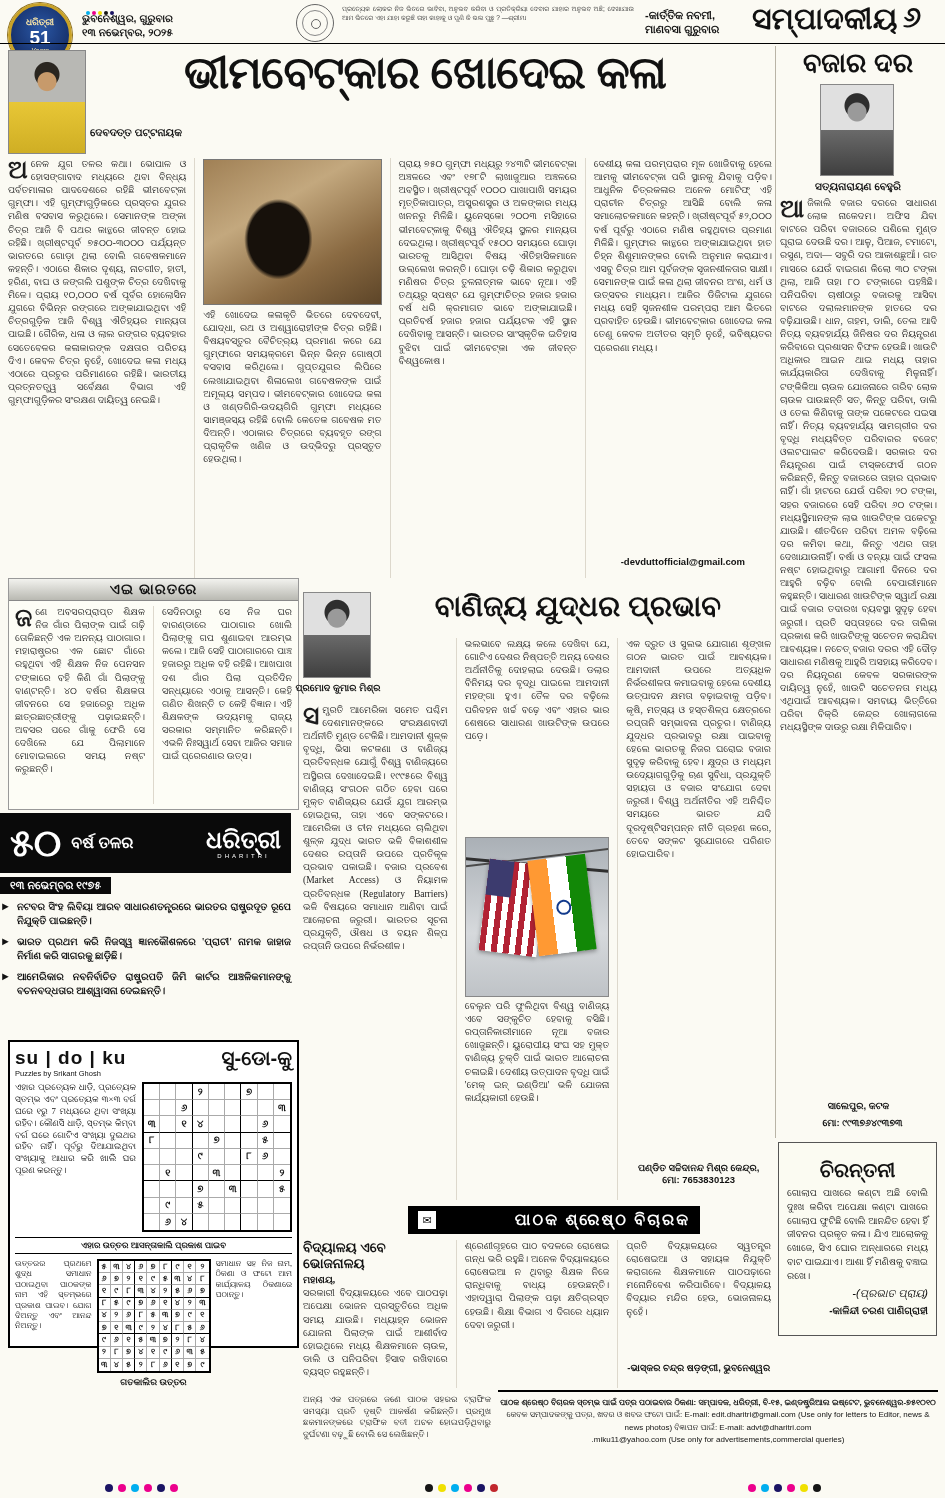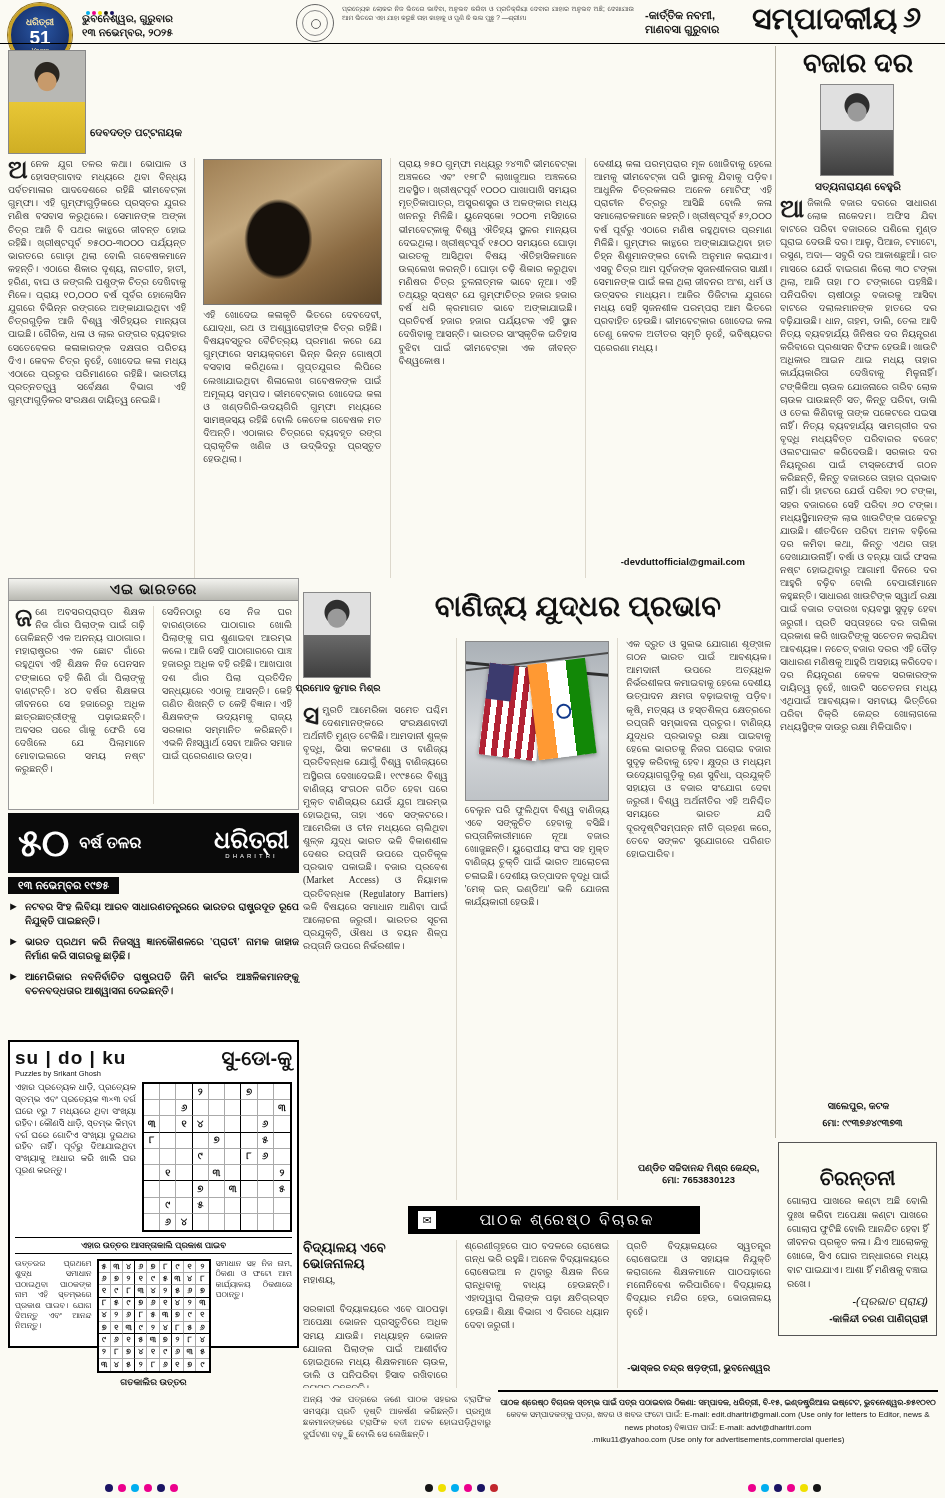--- a/index.html
+++ b/index.html
@@ -100,28 +100,28 @@
   .us-flag{position:absolute;left:13%;top:15%;width:58px;height:92px;transform:rotate(7deg);
     background:repeating-linear-gradient(90deg,#b22234 0 6px,#fff 6px 12px);box-shadow:0 2px 4px rgba(0,0,0,.35)}
   .us-flag::before{content:"";position:absolute;left:0;top:0;width:25px;height:36px;background:#3c3b6e}
   .in-flag{position:absolute;right:12%;top:12%;width:58px;height:96px;transform:rotate(-7deg);
     background:linear-gradient(90deg,#ff9933 0 33%,#fff 33% 66%,#128807 66%);box-shadow:0 2px 4px rgba(0,0,0,.35)}
   .in-flag::before{content:"";position:absolute;left:50%;top:45%;width:11px;height:11px;margin-left:-6px;border:2px solid #123a8c;border-radius:50%}
 
   
   .reader-banner{background:#000;color:#fff;display:flex;align-items:center;gap:8px;padding:0 10px;height:28px}
   .mail-box{width:18px;height:18px;background:#fff;color:#000;display:flex;align-items:center;justify-content:center;font-size:11px;flex:none}
-  .reader-label{font-size:16px;font-weight:normal;letter-spacing:2px;flex:1;text-align:center}
+  .reader-label{font-size:16px;font-weight:bold;letter-spacing:2px;flex:1;text-align:right}
 
   
   .letters-headline{font-size:13.5px;font-weight:800;line-height:1.2;margin-bottom:3px}
-  .salutation{font-weight:normal;font-size:9.5px;margin-bottom:17px;font-family:"Liberation Serif",serif}
-
-  
-  .chir-box{border:1px solid #555;background:#fbfbf2;padding:24px 8px}
+  .salutation{font-weight:bold;font-size:9.5px;margin-bottom:1px;font-family:"Liberation Serif",serif}
+
+  
+  .chir-box{border:1px solid #555;background:#fbfbf2;padding:16px 8px}
   .chir-title{text-align:center;font-size:20px;font-weight:800;font-family:"Liberation Serif",serif;margin-bottom:5px}
   .chir-quote{font-size:9.5px;line-height:1.45;text-align:justify;font-family:"Liberation Serif",serif}
   .chir-source{text-align:right;font-style:italic;font-size:11px;margin-top:4px}
   .chir-author{text-align:right;font-weight:bold;font-size:10px;margin-top:5px}
 
   
   .contact{border-top:2px solid #000;padding-top:5px;font-size:8px;line-height:1.55;text-align:center;background:#fbfaf3}
   .contact .l1{font-weight:bold}
 
   
@@ -152,20 +152,21 @@
   <div class="abs emblem-quote" style="left:342px;top:5px;width:292px;height:36px;overflow:hidden">ପ୍ରତ୍ୟେକ ଲୋକର ନିଜ ଭିତରେ ଭାବିବା, ଅନୁଭବ କରିବା ଓ ପ୍ରତିକ୍ରିୟା ଦେବାର ଯାହାର ଅନୁଭବ ଅଛି; ଦେଖାଯାଉ ଆମ ଭିତରେ ଏହା ଯାହା କରୁଛି ତାହା କାହାକୁ ଓ ପୁଣି କି ଭଲ ପୁଛୁ ? —ଶ୍ରୀମା</div>
   <div class="abs almanac" style="left:645px;top:8px;width:108px">
     <div>-କାର୍ତ୍ତିକ ନବମୀ,</div>
     <div>ମାଣବସା ଗୁରୁବାର</div>
   </div>
   <div class="abs section-title" style="left:752px;top:2px">ସମ୍ପାଦକୀୟ</div>
   <div class="abs page-num" style="left:903px;top:1px">୬</div>
   <div class="abs m-rule" style="left:0;top:43px;width:945px"></div>
 
   <div class="abs photo photo-dev" style="left:8px;top:50px;width:78px;height:104px"></div>
+  <div class="abs main-headline" style="left:100px;top:48px;width:650px">ଭୀମବେଟ୍‌କାର ଖୋଦେଇ କଳା</div>
   <div class="abs byline" style="left:90px;top:126px;width:130px;text-align:left">ଦେବଦତ୍ତ ପଟ୍ଟନାୟକ</div>
   <div class="abs cols" style="left:8px;top:158px;width:764px;height:420px">
     <div class="col bodytext dc">ଅନେକ ଯୁଗ ତଳର କଥା। ଭୋପାଳ ଓ ହୋସଙ୍ଗାବାଦ ମଧ୍ୟରେ ଥିବା ବିନ୍ଧ୍ୟ ପର୍ବତମାଳାର ପାଦଦେଶରେ ରହିଛି ଭୀମବେଟ୍‌କା ଗୁମ୍ଫା। ଏହି ଗୁମ୍ଫାଗୁଡ଼ିକରେ ପ୍ରସ୍ତର ଯୁଗର ମଣିଷ ବସବାସ କରୁଥିଲେ। ସେମାନଙ୍କ ଅଙ୍କା ଚିତ୍ର ଆଜି ବି ପଥର କାନ୍ଥରେ ଜୀବନ୍ତ ହୋଇ ରହିଛି। ଖ୍ରୀଷ୍ଟପୂର୍ବ ୭୫୦୦-୩୦୦୦ ପର୍ଯ୍ୟନ୍ତ ଭାରତରେ ଗୋଡ଼ା ଥିଲା ବୋଲି ଗବେଷକମାନେ କହନ୍ତି। ଏଠାରେ ଶିକାର ଦୃଶ୍ୟ, ନାଚଗୀତ, ହାତୀ, ହରିଣ, ବାଘ ଓ ଜଙ୍ଗଲି ପଶୁଙ୍କ ଚିତ୍ର ଦେଖିବାକୁ ମିଳେ। ପ୍ରାୟ ୧୦,୦୦୦ ବର୍ଷ ପୂର୍ବର ହୋଲୋସିନ ଯୁଗରେ ବିଭିନ୍ନ ରଙ୍ଗରେ ଅଙ୍କାଯାଇଥିବା ଏହି ଚିତ୍ରଗୁଡ଼ିକ ଆଜି ବିଶ୍ୱ ଐତିହ୍ୟର ମାନ୍ୟତା ପାଇଛି। ଗୈରିକ, ଧଳା ଓ ଲାଲ ରଙ୍ଗର ବ୍ୟବହାର ସେତେବେଳର କଳାକାରଙ୍କ ଦକ୍ଷତାର ପରିଚୟ ଦିଏ। କେବଳ ଚିତ୍ର ନୁହେଁ, ଖୋଦେଇ କଳା ମଧ୍ୟ ଏଠାରେ ପ୍ରଚୁର ପରିମାଣରେ ରହିଛି। ଭାରତୀୟ ପ୍ରତ୍ନତତ୍ତ୍ୱ ସର୍ବେକ୍ଷଣ ବିଭାଗ ଏହି ଗୁମ୍ଫାଗୁଡ଼ିକର ସଂରକ୍ଷଣ ଦାୟିତ୍ୱ ନେଇଛି।</div>
     <div class="col">
       <div class="cave"></div>
       <div class="bodytext" style="height:264px">ଏହି ଖୋଦେଇ କଳାକୃତି ଭିତରେ ଦେବଦେବୀ, ଯୋଦ୍ଧା, ରଥ ଓ ଅଶ୍ୱାରୋହୀଙ୍କ ଚିତ୍ର ରହିଛି। ବିଷୟବସ୍ତୁର ବୈଚିତ୍ର୍ୟ ପ୍ରମାଣ କରେ ଯେ ଗୁମ୍ଫାରେ ସମୟକ୍ରମେ ଭିନ୍ନ ଭିନ୍ନ ଗୋଷ୍ଠୀ ବସବାସ କରିଥିଲେ। ଗୁପ୍ତଯୁଗର ଲିପିରେ ଲେଖାଯାଇଥିବା ଶିଳାଲେଖ ଗବେଷକଙ୍କ ପାଇଁ ଅମୂଲ୍ୟ ସମ୍ପଦ। ଭୀମବେଟ୍‌କାର ଖୋଦେଇ କଳା ଓ ଖଣ୍ଡଗିରି-ଉଦୟଗିରି ଗୁମ୍ଫା ମଧ୍ୟରେ ସାମଞ୍ଜସ୍ୟ ରହିଛି ବୋଲି କେତେକ ଗବେଷକ ମତ ଦିଅନ୍ତି। ଏଠାକାର ଚିତ୍ରରେ ବ୍ୟବହୃତ ରଙ୍ଗ ପ୍ରାକୃତିକ ଖଣିଜ ଓ ଉଦ୍ଭିଦରୁ ପ୍ରସ୍ତୁତ ହେଉଥିଲା।</div>
     </div>
     <div class="col bodytext">ପ୍ରାୟ ୭୫୦ ଗୁମ୍ଫା ମଧ୍ୟରୁ ୨୪୩ଟି ଭୀମବେଟ୍‌କା ଅଞ୍ଚଳରେ ଏବଂ ୧୭୮ଟି ଲାଖାଜୁଆର ଅଞ୍ଚଳରେ ଅବସ୍ଥିତ। ଖ୍ରୀଷ୍ଟପୂର୍ବ ୧୦୦୦ ପାଖାପାଖି ସମୟର ମୃତ୍ତିକାପାତ୍ର, ଅସ୍ତ୍ରଶସ୍ତ୍ର ଓ ଅଳଙ୍କାର ମଧ୍ୟ ଖନନରୁ ମିଳିଛି। ୟୁନେସ୍କୋ ୨୦୦୩ ମସିହାରେ ଭୀମବେଟ୍‌କାକୁ ବିଶ୍ୱ ଐତିହ୍ୟ ସ୍ଥଳର ମାନ୍ୟତା ଦେଇଥିଲା। ଖ୍ରୀଷ୍ଟପୂର୍ବ ୧୫୦୦ ସମୟରେ ଘୋଡ଼ା ଭାରତକୁ ଆସିଥିବା ବିଷୟ ଐତିହାସିକମାନେ ଉଲ୍ଲେଖ କରନ୍ତି। ଘୋଡ଼ା ଚଢ଼ି ଶିକାର କରୁଥିବା ମଣିଷର ଚିତ୍ର ତୁଳନାତ୍ମକ ଭାବେ ନୂଆ। ଏହି ତଥ୍ୟରୁ ସ୍ପଷ୍ଟ ଯେ ଗୁମ୍ଫାଚିତ୍ର ହଜାର ହଜାର ବର୍ଷ ଧରି କ୍ରମାଗତ ଭାବେ ଅଙ୍କାଯାଇଛି। ପ୍ରତିବର୍ଷ ହଜାର ହଜାର ପର୍ଯ୍ୟଟକ ଏହି ସ୍ଥାନ ଦେଖିବାକୁ ଆସନ୍ତି। ଭାରତର ସାଂସ୍କୃତିକ ଇତିହାସ ବୁଝିବା ପାଇଁ ଭୀମବେଟ୍‌କା ଏକ ଜୀବନ୍ତ ବିଶ୍ୱକୋଷ।</div>
     <div class="col">
       <div class="bodytext" style="height:394px">ଦେଶୀୟ କଳା ପରମ୍ପରାର ମୂଳ ଖୋଜିବାକୁ ହେଲେ ଆମକୁ ଭୀମବେଟ୍‌କା ପରି ସ୍ଥାନକୁ ଯିବାକୁ ପଡ଼ିବ। ଆଧୁନିକ ଚିତ୍ରକଳାର ଅନେକ ମୋଟିଫ୍ ଏହି ପ୍ରାଚୀନ ଚିତ୍ରରୁ ଆସିଛି ବୋଲି କଳା ସମାଲୋଚକମାନେ କହନ୍ତି। ଖ୍ରୀଷ୍ଟପୂର୍ବ ୫୨,୦୦୦ ବର୍ଷ ପୂର୍ବରୁ ଏଠାରେ ମଣିଷ ରହୁଥିବାର ପ୍ରମାଣ ମିଳିଛି। ଗୁମ୍ଫାର କାନ୍ଥରେ ଅଙ୍କାଯାଇଥିବା ହାତ ଚିହ୍ନ ଶିଶୁମାନଙ୍କର ବୋଲି ଅନୁମାନ କରାଯାଏ। ଏସବୁ ଚିତ୍ର ଆମ ପୂର୍ବଜଙ୍କ ସୃଜନଶୀଳତାର ସାକ୍ଷୀ। ସେମାନଙ୍କ ପାଇଁ କଳା ଥିଲା ଜୀବନର ଅଂଶ, ଧର୍ମ ଓ ଉତ୍ସବର ମାଧ୍ୟମ। ଆଜିର ଡିଜିଟାଲ ଯୁଗରେ ମଧ୍ୟ ସେହି ସୃଜନଶୀଳ ପରମ୍ପରା ଆମ ଭିତରେ ପ୍ରବାହିତ ହେଉଛି। ଭୀମବେଟ୍‌କାର ଖୋଦେଇ କଳା ତେଣୁ କେବଳ ଅତୀତର ସ୍ମୃତି ନୁହେଁ, ଭବିଷ୍ୟତର ପ୍ରେରଣା ମଧ୍ୟ।</div>
@@ -184,21 +185,21 @@
   <div class="abs" style="left:8px;top:578px;width:291px;height:232px">
     <div class="ei-box">
       <div class="ei-head">ଏଇ ଭାରତରେ</div>
       <div class="ei-body cols">
         <div class="col bodytext dc">ଜଣେ ଅବସରପ୍ରାପ୍ତ ଶିକ୍ଷକ ନିଜ ଗାଁର ପିଲାଙ୍କ ପାଇଁ ଗଢ଼ି ତୋଳିଛନ୍ତି ଏକ ଅନନ୍ୟ ପାଠାଗାର। ମହାରାଷ୍ଟ୍ରର ଏକ ଛୋଟ ଗାଁରେ ରହୁଥିବା ଏହି ଶିକ୍ଷକ ନିଜ ପେନସନ ଟଙ୍କାରେ ବହି କିଣି ଗାଁ ପିଲାଙ୍କୁ ବାଣ୍ଟନ୍ତି। ୪୦ ବର୍ଷର ଶିକ୍ଷକତା ଜୀବନରେ ସେ ହଜାରେରୁ ଅଧିକ ଛାତ୍ରଛାତ୍ରୀଙ୍କୁ ପଢ଼ାଇଛନ୍ତି। ଅବସର ପରେ ଗାଁକୁ ଫେରି ସେ ଦେଖିଲେ ଯେ ପିଲାମାନେ ମୋବାଇଲରେ ସମୟ ନଷ୍ଟ କରୁଛନ୍ତି।</div>
         <div class="col bodytext">ସେଦିନଠାରୁ ସେ ନିଜ ଘର ବାରଣ୍ଡାରେ ପାଠାଗାର ଖୋଲି ପିଲାଙ୍କୁ ଗପ ଶୁଣାଇବା ଆରମ୍ଭ କଲେ। ଆଜି ସେହି ପାଠାଗାରରେ ପାଞ୍ଚ ହଜାରରୁ ଅଧିକ ବହି ରହିଛି। ଆଖପାଖ ଦଶ ଗାଁର ପିଲା ପ୍ରତିଦିନ ସନ୍ଧ୍ୟାରେ ଏଠାକୁ ଆସନ୍ତି। କେହି ଗଣିତ ଶିଖନ୍ତି ତ କେହି ବିଜ୍ଞାନ। ଏହି ଶିକ୍ଷକଙ୍କ ଉଦ୍ୟମକୁ ରାଜ୍ୟ ସରକାର ସମ୍ମାନିତ କରିଛନ୍ତି। ଏଭଳି ନିଃସ୍ୱାର୍ଥ ସେବା ଆଜିର ସମାଜ ପାଇଁ ପ୍ରେରଣାର ଉତ୍ସ।</div>
       </div>
     </div>
   </div>
 
-  <div class="abs" style="left:8px;top:813px;width:291px">
+  <div class="abs" style="left:0;top:813px;width:291px">
     <div class="fy-banner">
       <div class="fy-num">୫୦</div>
       <div class="fy-label">ବର୍ଷ ତଳର</div>
       <div class="fy-logo">
         <div class="fy-logo-name">ଧରିତ୍ରୀ</div>
         <div class="fy-logo-sub">DHARITRI</div>
       </div>
     </div>
     <div class="fy-date">୧୩ ନଭେମ୍ବର ୧୯୭୫</div>
     <div class="fy-items">
@@ -401,20 +402,21 @@
     </div>
     <div class="su-answer">ଗତକାଲିର ଉତ୍ତର</div>
   </div>
 
   <div class="abs photo photo-gray" style="left:303px;top:592px;width:68px;height:86px"></div>
   <div class="abs byline" style="left:295px;top:682px;width:86px;font-size:9.5px">ପ୍ରମୋଦ କୁମାର ମିଶ୍ର</div>
   <div class="abs trade-headline" style="left:392px;top:590px;width:372px">ବାଣିଜ୍ୟ ଯୁଦ୍ଧର ପ୍ରଭାବ</div>
   <div class="abs cols" style="left:303px;top:638px;width:468px;height:562px">
     <div class="col bodytext dc" style="padding-top:66px">ସମ୍ପ୍ରତି ଆମେରିକା ସମେତ ପଶ୍ଚିମ ଦେଶମାନଙ୍କରେ ସଂରକ୍ଷଣବାଦୀ ଅର୍ଥନୀତି ମୁଣ୍ଡ ଟେକିଛି। ଆମଦାନୀ ଶୁଳ୍କ ବୃଦ୍ଧି, ଭିସା କଟକଣା ଓ ବାଣିଜ୍ୟ ପ୍ରତିବନ୍ଧକ ଯୋଗୁଁ ବିଶ୍ୱ ବାଣିଜ୍ୟରେ ଅସ୍ଥିରତା ଦେଖାଦେଇଛି। ୧୯୯୫ରେ ବିଶ୍ୱ ବାଣିଜ୍ୟ ସଂଗଠନ ଗଠିତ ହେବା ପରେ ମୁକ୍ତ ବାଣିଜ୍ୟର ଯେଉଁ ଯୁଗ ଆରମ୍ଭ ହୋଇଥିଲା, ତାହା ଏବେ ସଙ୍କଟରେ। ଆମେରିକା ଓ ଚୀନ ମଧ୍ୟରେ ଚାଲିଥିବା ଶୁଳ୍କ ଯୁଦ୍ଧ ଭାରତ ଭଳି ବିକାଶଶୀଳ ଦେଶର ରପ୍ତାନି ଉପରେ ପ୍ରତିକୂଳ ପ୍ରଭାବ ପକାଇଛି। ବଜାର ପ୍ରବେଶ (Market Access) ଓ ନିୟାମକ ପ୍ରତିବନ୍ଧକ (Regulatory Barriers) ଭଳି ବିଷୟରେ ସମାଧାନ ଆଣିବା ପାଇଁ ଆଲୋଚନା ଜରୁରୀ। ଭାରତର ସୂଚନା ପ୍ରଯୁକ୍ତି, ଔଷଧ ଓ ବୟନ ଶିଳ୍ପ ରପ୍ତାନି ଉପରେ ନିର୍ଭରଶୀଳ।</div>
     <div class="col">
+      <div class="bodytext" style="height:196px">ଭଲଭାବେ ଲକ୍ଷ୍ୟ କଲେ ଦେଖିବା ଯେ, ଗୋଟିଏ ଦେଶର ନିଷ୍ପତ୍ତି ଅନ୍ୟ ଦେଶର ଅର୍ଥନୀତିକୁ ଦୋହଲାଇ ଦେଉଛି। ଡଲାର ବିନିମୟ ଦର ବୃଦ୍ଧି ପାଇଲେ ଆମଦାନୀ ମହଙ୍ଗା ହୁଏ। ତୈଳ ଦର ବଢ଼ିଲେ ପରିବହନ ଖର୍ଚ୍ଚ ବଢ଼େ ଏବଂ ଏହାର ଭାର ଶେଷରେ ସାଧାରଣ ଖାଉଟିଙ୍କ ଉପରେ ପଡ଼େ।</div>
       <div class="flags-photo">
         <div class="pole2"></div>
         <div class="pole"></div>
         <div class="us-flag"></div>
         <div class="in-flag"></div>
       </div>
       <div class="bodytext" style="height:194px">ବେଲୁନ ପରି ଫୁଲିଥିବା ବିଶ୍ୱ ବାଣିଜ୍ୟ ଏବେ ସଙ୍କୁଚିତ ହେବାକୁ ବସିଛି। ରପ୍ତାନିକାରୀମାନେ ନୂଆ ବଜାର ଖୋଜୁଛନ୍ତି। ୟୁରୋପୀୟ ସଂଘ ସହ ମୁକ୍ତ ବାଣିଜ୍ୟ ଚୁକ୍ତି ପାଇଁ ଭାରତ ଆଲୋଚନା ଚଳାଇଛି। ଦେଶୀୟ ଉତ୍ପାଦନ ବୃଦ୍ଧି ପାଇଁ 'ମେକ୍ ଇନ୍ ଇଣ୍ଡିଆ' ଭଳି ଯୋଜନା କାର୍ଯ୍ୟକାରୀ ହେଉଛି।</div>
     </div>
     <div class="col">
       <div class="bodytext" style="height:522px">ଏକ ଦ୍ରୁତ ଓ ସୁଲଭ ଯୋଗାଣ ଶୃଙ୍ଖଳ ଗଠନ ଭାରତ ପାଇଁ ଆବଶ୍ୟକ। ଆମଦାନୀ ଉପରେ ଅତ୍ୟଧିକ ନିର୍ଭରଶୀଳତା କମାଇବାକୁ ହେଲେ ଦେଶୀୟ ଉତ୍ପାଦନ କ୍ଷମତା ବଢ଼ାଇବାକୁ ପଡ଼ିବ। କୃଷି, ମତ୍ସ୍ୟ ଓ ହସ୍ତଶିଳ୍ପ କ୍ଷେତ୍ରରେ ରପ୍ତାନି ସମ୍ଭାବନା ପ୍ରଚୁର। ବାଣିଜ୍ୟ ଯୁଦ୍ଧର ପ୍ରଭାବରୁ ରକ୍ଷା ପାଇବାକୁ ହେଲେ ଭାରତକୁ ନିଜର ଘରୋଇ ବଜାର ସୁଦୃଢ଼ କରିବାକୁ ହେବ। କ୍ଷୁଦ୍ର ଓ ମଧ୍ୟମ ଉଦ୍ୟୋଗଗୁଡ଼ିକୁ ଋଣ ସୁବିଧା, ପ୍ରଯୁକ୍ତି ସହାୟତା ଓ ବଜାର ସଂଯୋଗ ଦେବା ଜରୁରୀ। ବିଶ୍ୱ ଅର୍ଥନୀତିର ଏହି ଅନିଶ୍ଚିତ ସମୟରେ ଭାରତ ଯଦି ଦୂରଦୃଷ୍ଟିସମ୍ପନ୍ନ ନୀତି ଗ୍ରହଣ କରେ, ତେବେ ସଙ୍କଟ ସୁଯୋଗରେ ପରିଣତ ହୋଇପାରିବ।</div>

